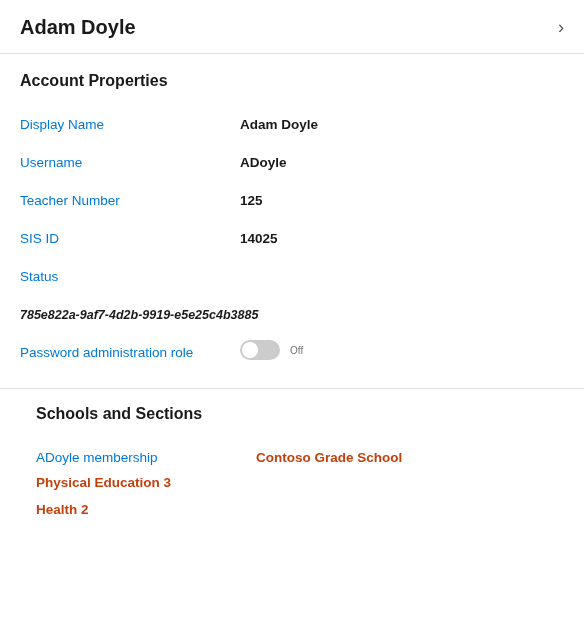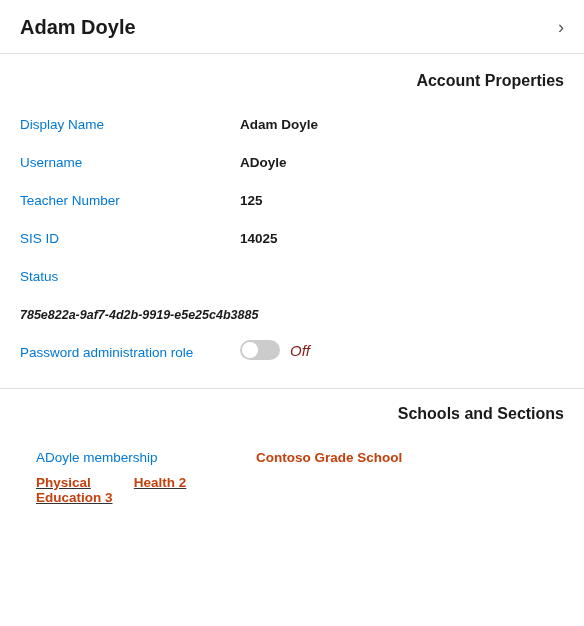--- a/index.html
+++ b/index.html
@@ -39,21 +39,20 @@
 
     .section {
       padding: 18px 20px 10px 20px;
     }
 
     .section-title {
       font-size: 16px;
       font-weight: 600;
       color: #1a1a1a;
       margin-bottom: 14px;
-      text-align: right;
     }
 
     .property-row {
       display: flex;
       align-items: flex-end;
       margin-bottom: 10px;
       min-height: 28px;
     }
 
     .property-label {
@@ -108,40 +107,38 @@
       top: 2px;
       left: 2px;
       width: 16px;
       height: 16px;
       background: #fff;
       border-radius: 50%;
       transition: left 0.2s;
     }
 
     .toggle-label {
-      font-size: 15px;
-      color: #7f1d1d;
+      font-size: 10px;
+      color: #737373;
       font-weight: 400;
-      font-style: italic;
     }
 
     .section-schools {
       padding: 10px 20px 20px 36px;
     }
 
     .multi-value-row {
       display: flex;
       align-items: flex-start;
     }
 
     .multi-values {
       display: flex;
-      flex-direction: row;
-      gap: 4px;
-      text-decoration: underline;
+      flex-direction: column;
+      gap: 12px;
     }
 
     .object-id-value {
       font-size: 12.5px;
       font-weight: 600;
       word-break: break-all;
       font-style: italic;
     }
   </style>
 </head>

